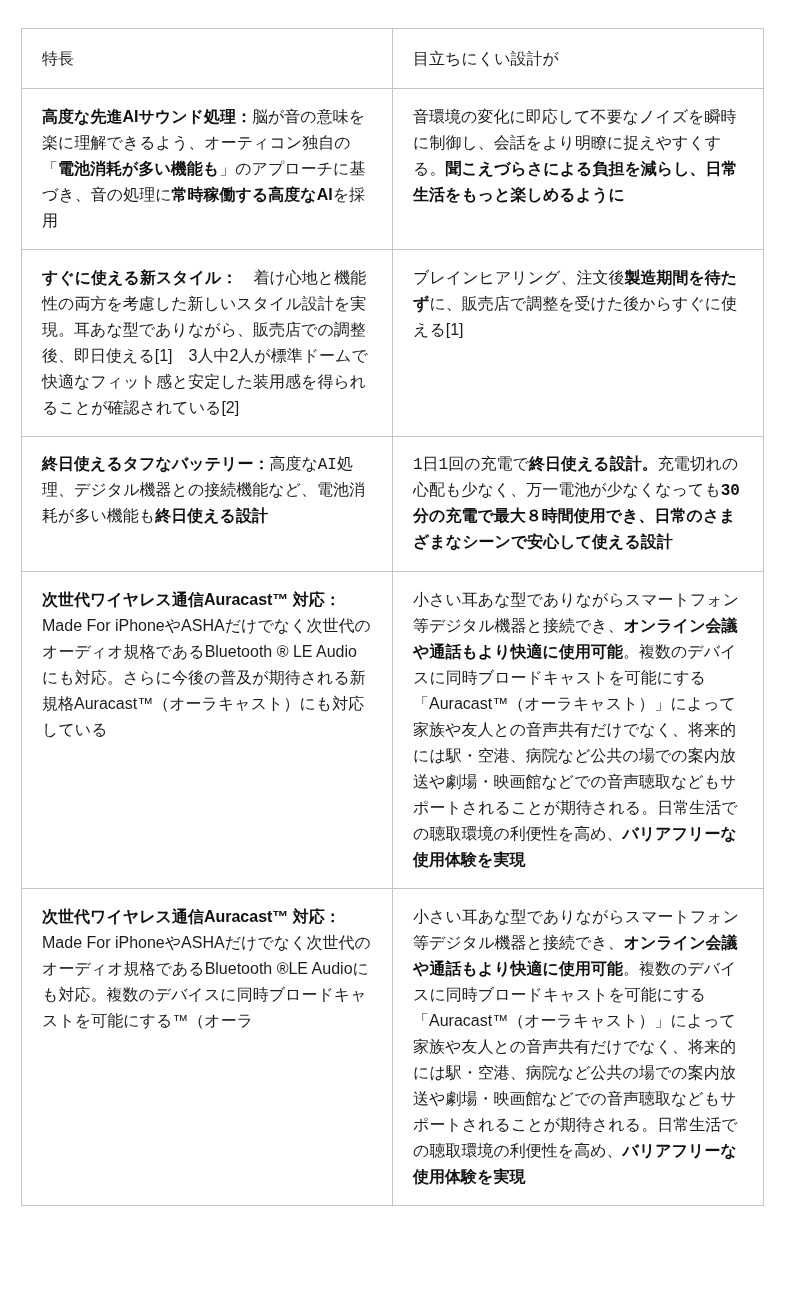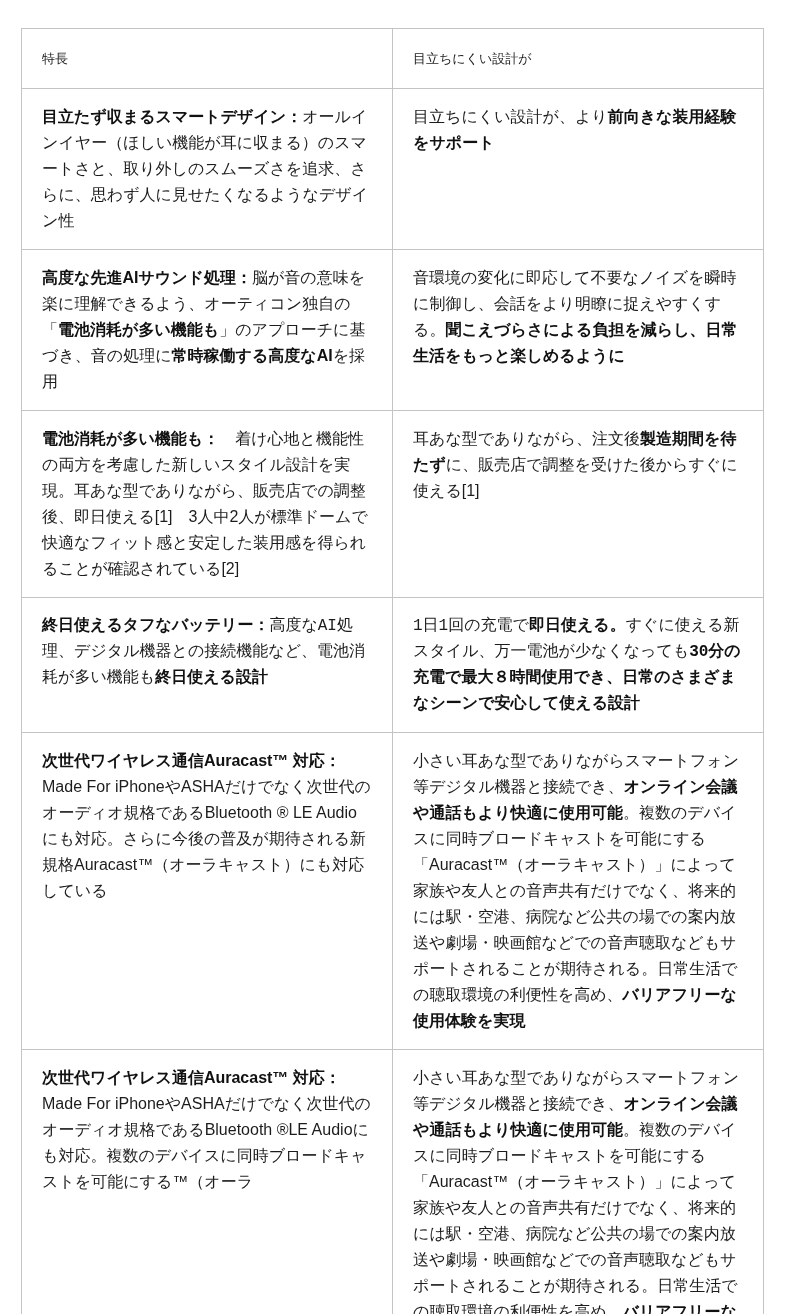--- a/index.html
+++ b/index.html
@@ -32,21 +32,21 @@
     padding: 15px 20px;
     font-size: 16px;
     line-height: 26px;
     font-weight: 400;
     color: #1c1c1c;
     box-sizing: border-box;
     word-break: break-word;
     overflow-wrap: break-word;
   }
   .spec-table th {
-    font-size: 13px;
+    font-size: 16px;
     font-weight: 400;
     vertical-align: middle;
     padding-top: 10px;
     padding-bottom: 10px;
   }
   .spec-table strong { font-weight: 700; color: #111111; }
   tr.hdr      { height: 60px;  }
   tr.row-0    { height: 157px; }
   tr.row-1    { height: 125px; }
   tr.row-2    { height: 175px; }
@@ -63,35 +63,31 @@
       <col class="c-feature">
       <col class="c-benefit">
     </colgroup>
     <thead>
       <tr class="hdr">
         <th>特長</th>
         <th>目立ちにくい設計が</th>
       </tr>
     </thead>
     <tbody>
-      <tr class="row-0">
-        <td><strong>目立たず収まるスマートデザイン：</strong><span>オールインイヤー（ほしい機能が耳に収まる）のスマートさと、取り外しのスムーズさを追求、さらに、思わず人に見せたくなるようなデザイン性</span></td>
-        <td><span>目立ちにくい設計が、より</span><strong>前向きな装用経験をサポート</strong></td>
-      </tr>
       <tr class="row-1">
         <td><strong>高度な先進AIサウンド処理：</strong><span>脳が音の意味を楽に理解できるよう、オーティコン独自の「</span><strong>電池消耗が多い機能も</strong><span>」のアプローチに基づき、音の処理に</span><strong>常時稼働する高度なAI</strong><span>を採用</span></td>
         <td><span>音環境の変化に即応して不要なノイズを瞬時に制御し、会話をより明瞭に捉えやすくする。</span><strong>聞こえづらさによる負担を減らし、日常生活をもっと楽しめるように</strong></td>
       </tr>
       <tr class="row-2">
-        <td><strong>電池消耗が多い機能も：</strong><span>　着け心地と機能性の両方を考慮した新しいスタイル設計を実現。耳あな型でありながら、販売店での調整後、即日使える[1]　3人中2人が標準ドームで快適なフィット感と安定した装用感を得られることが確認されている[2]</span></td>
-        <td><span>耳あな型でありながら、注文後</span><strong>製造期間を待たず</strong><span>に、販売店で調整を受けた後からすぐに使える[1]</span></td>
+        <td><strong>すぐに使える新スタイル：</strong><span>　着け心地と機能性の両方を考慮した新しいスタイル設計を実現。耳あな型でありながら、販売店での調整後、即日使える[1]　3人中2人が標準ドームで快適なフィット感と安定した装用感を得られることが確認されている[2]</span></td>
+        <td><span>ブレインヒアリング、注文後</span><strong>製造期間を待たず</strong><span>に、販売店で調整を受けた後からすぐに使える[1]</span></td>
       </tr>
       <tr class="row-3">
         <td><strong>終日使えるタフなバッテリー：</strong><span>高度なAI処理、デジタル機器との接続機能など、電池消耗が多い機能も</span><strong>終日使える設計</strong></td>
-        <td><span>1日1回の充電で</span><strong>即日使える。</strong><span>すぐに使える新スタイル、万一電池が少なくなっても</span><strong>30分の充電で最大８時間使用でき、日常のさまざまなシーンで安心して使える設計</strong></td>
+        <td><span>1日1回の充電で</span><strong>終日使える設計。</strong><span>充電切れの心配も少なく、万一電池が少なくなっても</span><strong>30分の充電で最大８時間使用でき、日常のさまざまなシーンで安心して使える設計</strong></td>
       </tr>
       <tr class="row-4">
         <td><strong>次世代ワイヤレス通信Auracast™ 対応：</strong><span>　Made For iPhoneやASHAだけでなく次世代のオーディオ規格であるBluetooth ® LE Audioにも対応。さらに今後の普及が期待される新規格Auracast™（オーラキャスト）にも対応している</span></td>
         <td><span>小さい耳あな型でありながらスマートフォン等デジタル機器と接続でき、</span><strong>オンライン会議や通話もより快適に使用可能</strong><span>。複数のデバイスに同時ブロードキャストを可能にする「Auracast™（オーラキャスト）」によって家族や友人との音声共有だけでなく、将来的には駅・空港、病院など公共の場での案内放送や劇場・映画館などでの音声聴取などもサポートされることが期待される。日常生活での聴取環境の利便性を高め、</span><strong>バリアフリーな使用体験を実現</strong></td>
       </tr>
       <tr class="row-5">
         <td><strong>次世代ワイヤレス通信Auracast™ 対応：</strong><span>　Made For iPhoneやASHAだけでなく次世代のオーディオ規格であるBluetooth ®LE Audioにも対応。複数のデバイスに同時ブロードキャストを可能にする™（オーラ</span></td>
         <td><span>小さい耳あな型でありながらスマートフォン等デジタル機器と接続でき、</span><strong>オンライン会議や通話もより快適に使用可能</strong><span>。複数のデバイスに同時ブロードキャストを可能にする「Auracast™（オーラキャスト）」によって家族や友人との音声共有だけでなく、将来的には駅・空港、病院など公共の場での案内放送や劇場・映画館などでの音声聴取などもサポートされることが期待される。日常生活での聴取環境の利便性を高め、</span><strong>バリアフリーな使用体験を実現</strong></td>
       </tr>
     </tbody>

